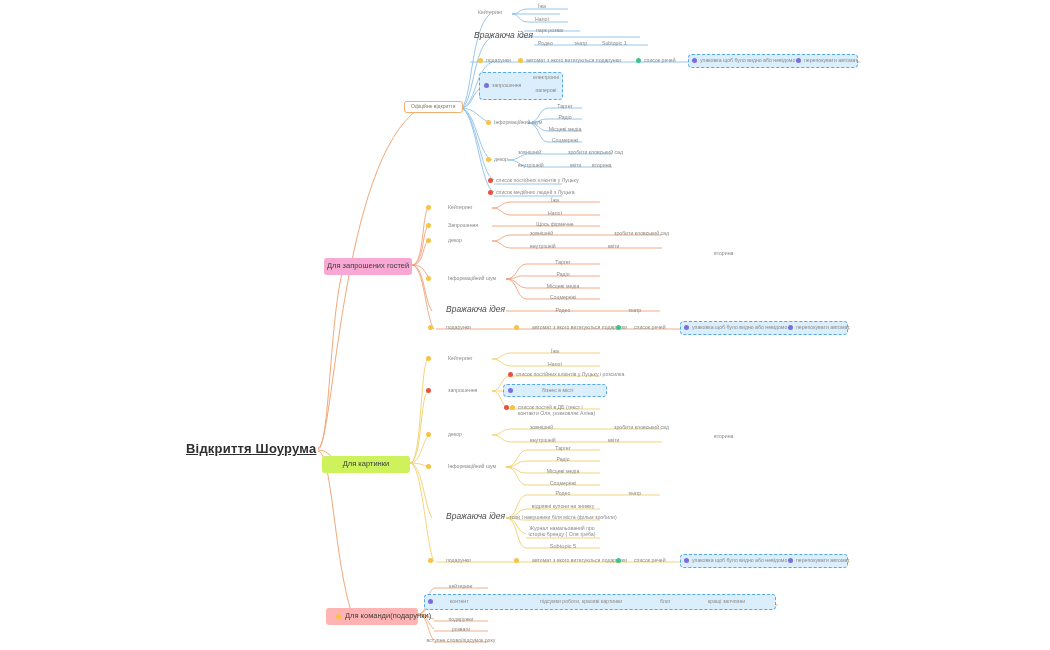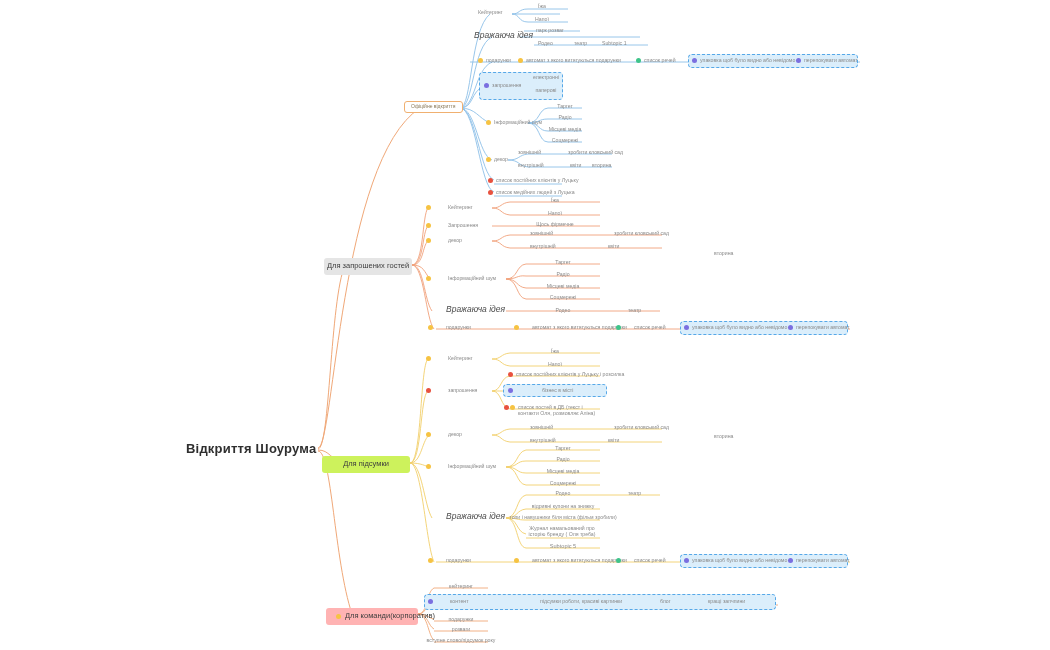--- a/index.html
+++ b/index.html
@@ -4,26 +4,26 @@
 <style>
   html,body{margin:0;padding:0;background:#fff;}
   body{width:1050px;height:650px;position:relative;overflow:hidden;
        font-family:"Liberation Sans","DejaVu Sans",sans-serif;color:#555;}
   #canvas{position:absolute;inset:0;}
   svg.links{position:absolute;left:0;top:0;width:1050px;height:650px;pointer-events:none;}
 
   .node{position:absolute;white-space:nowrap;line-height:1.15;}
 
   
-  .root{font-size:13px;font-weight:bold;color:#2f2f2f;letter-spacing:.2px;}
+  .root{font-size:13px;font-weight:bold;color:#2f2f2f;letter-spacing:.2px;text-decoration:underline;}
 
   
   .pill{padding:4px 10px;border-radius:3px;font-size:7.5px;color:#3d3d3d;
         text-align:center;display:flex;align-items:center;gap:4px;justify-content:center;}
-  .pill.teal{background:#e5e5e5;}
+  .pill.teal{background:#f9a8d4;}
   .pill.lime{background:#cdf25c;}
   .pill.pink{background:#ffb3b3;}
 
   
   .leaf{font-size:5.2px;color:#8a8a8a;display:flex;align-items:center;gap:3px;}
   .leaf.c{justify-content:center;}
   .big{font-size:8.5px;color:#4a4a4a;font-style:italic;}
   .boxed2{border:1px dashed #56a8e8;background:#dbeefb;border-radius:4px;box-sizing:border-box;}
 
   
@@ -318,21 +318,21 @@
 <div class="node boxed2" style="left:680px;top:321px;width:168px;height:14px;"></div>
 <div class="node leaf" style="left:684px;top:325px;">
   <i class="ic ic-b"></i>
   <span>упаковка щоб було видно або невідомо</span>
     </div>
 <div class="node leaf" style="left:788px;top:325px;">
   <i class="ic ic-b"></i>
   <span>перепокувати автомат</span>
     </div>
 
-<div class="node pill lime" style="left:322px;top:456px;width:88px;box-sizing:border-box;">Для підсумки</div>
+<div class="node pill lime" style="left:322px;top:456px;width:88px;box-sizing:border-box;">Для картинки</div>
 
 <div class="node leaf" style="left:426px;top:356px;">
   <i class="ic ic-y"></i>
   <span style="margin-left:14px">Кейтеринг</span>
     </div>
 <div class="node leaf c" style="left:510px;top:349px;width:90px;">Їжа</div>
 <div class="node leaf c" style="left:510px;top:362px;width:90px;">Напої</div>
 
 <div class="node leaf" style="left:426px;top:388px;">
   <i class="ic ic-r"></i>
@@ -402,21 +402,21 @@
   <i class="ic ic-b"></i>
   <span>упаковка щоб було видно або невідомо</span>
     </div>
 <div class="node leaf" style="left:788px;top:558px;">
   <i class="ic ic-b"></i>
   <span>перепокувати автомат</span>
     </div>
 
 <div class="node pill pink" style="left:326px;top:608px;width:92px;box-sizing:border-box;justify-content:flex-start;">
   <i class="ic ic-y"></i>
-  <span>Для команди(корпоратив)</span>
+  <span>Для команди(подарунки)</span>
 </div>
 
 <div class="node leaf c" style="left:434px;top:584px;width:54px;">кейтеринг</div>
 
 <div class="node boxed2" style="left:424px;top:594px;width:352px;height:16px;"></div>
 <div class="node leaf" style="left:428px;top:599px;">
   <i class="ic ic-b"></i>
   <span style="margin-left:14px">контент</span>
     </div>
 <div class="node leaf" style="left:540px;top:599px;">підсумки роботи, красиві картинки</div>

